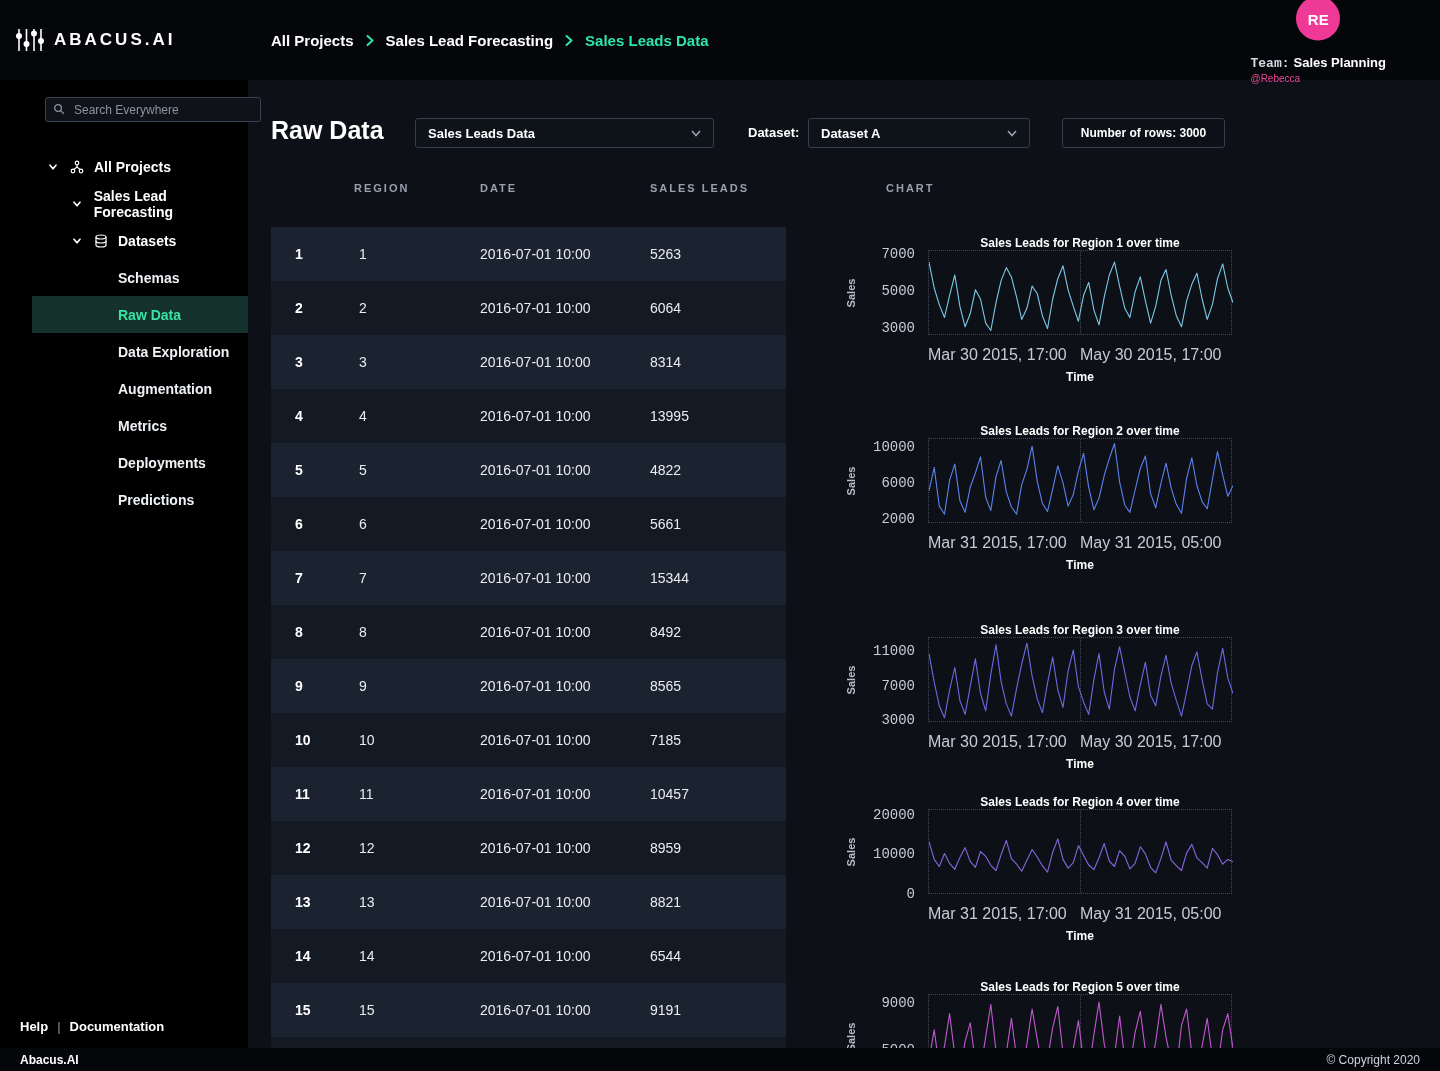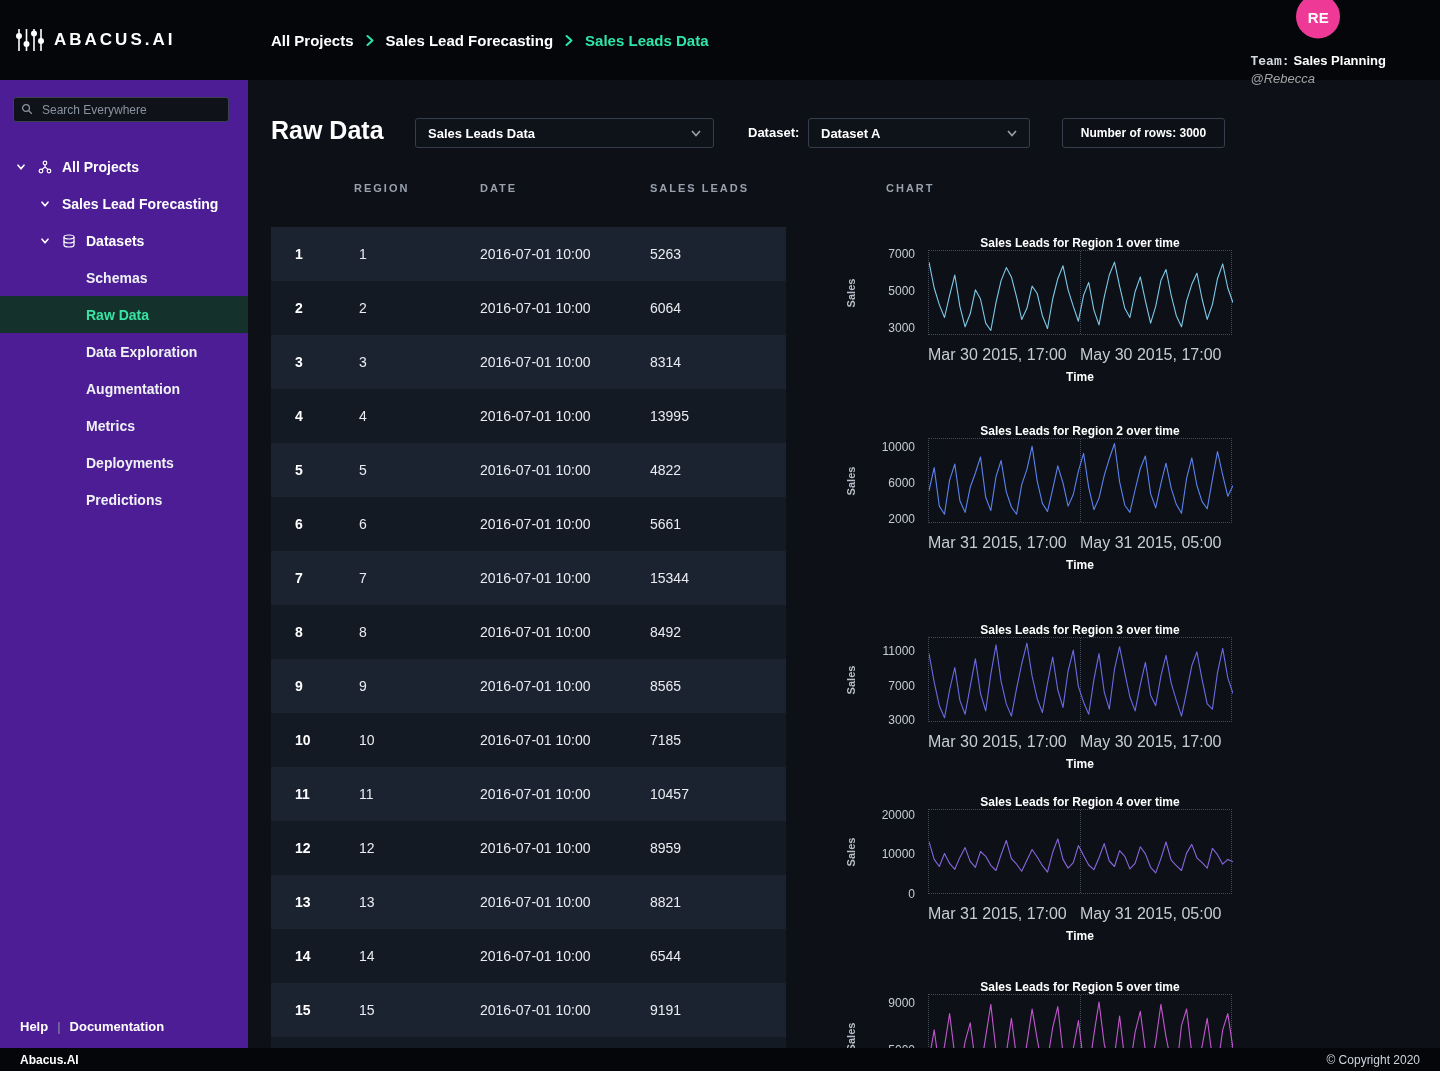--- a/index.html
+++ b/index.html
@@ -16,24 +16,24 @@
   .logo-text { font-size:17px; font-weight:700; letter-spacing:3px; color:#fff; }
   .breadcrumb { position:absolute; left:271px; top:50%; transform:translateY(-50%); display:flex; align-items:center; gap:12px; }
   .crumb { font-size:15px; font-weight:700; color:#fff; cursor:pointer; }
   .crumb.active { color:#2ee6a7; }
   .crumb-sep { color:#2ee6a7; display:flex; align-items:center; }
   .userbox { position:absolute; right:54px; top:50%; transform:translateY(-50%); display:flex; align-items:center; gap:14px;flex-direction:column; }
   .avatar { width:44px; height:44px; border-radius:50%; background:#ee3a96; color:#fff; font-size:15px; font-weight:700; display:flex; align-items:center; justify-content:center; cursor:pointer; }
   .user-meta { display:flex; flex-direction:column; gap:2px; }
   .team-line { font-size:13px; font-weight:700; color:#fff; }
   .team-line .tlab { color:#d4d9e0; margin-right:4px;font-family:Liberation Mono, monospace; }
-  .handle { font-size:13px; color:#a3a3a3;font-style:italic; }
-
-  
-  .sidebar { position:absolute; top:80px; left:0; width:248px; bottom:23px; background:#4c1d95; z-index:4; }
+  .handle { font-size:10px; color:#ec4899; }
+
+  
+  .sidebar { position:absolute; top:80px; left:0; width:248px; bottom:23px; background:#000000; z-index:4;padding-left:32px; }
   .search-wrap { position:relative; margin:17px 14px 0 13px; }
   .search-input { width:216px; height:25px; background:#0f1319; border:1px solid #3a4150; border-radius:3px; color:#e6e9ee; font-size:12px; padding:0 8px 0 28px; outline:none; font-family:"Liberation Sans",sans-serif; }
   .search-input::placeholder { color:#8b93a0; }
   .search-icon { position:absolute; left:8px; top:6px; color:#8b93a0; display:flex; }
   .tree { margin-top:26px; }
   .tree-item { height:37px; display:flex; align-items:center; font-size:14px; cursor:pointer; color:#eef1f5; font-weight:600; }
   .tree-item.parent { color:#fff; font-weight:700; }
   .tree-item.level0 { padding-left:16px; }
   .tree-item.level1 { padding-left:40px; }
   .tree-item.level2 { padding-left:86px; }
@@ -80,21 +80,21 @@
   .chart-block:nth-child(1){ top:156px; }
   .chart-block:nth-child(2){ top:344px; }
   .chart-block:nth-child(3){ top:543px; }
   .chart-block:nth-child(4){ top:715px; }
   .chart-block:nth-child(5){ top:900px; }
   .chart-title { position:absolute; left:90px; width:304px; top:0; text-align:center; font-size:12px; font-weight:700; color:#fff; white-space:nowrap; }
   .plot { position:absolute; left:90px; top:14px; width:304px; height:85px; border:1px dotted #424a5a; }
   .plot svg { display:block; position:absolute; left:0; top:0; }
   .vline { position:absolute; left:50%; top:0; bottom:0; border-left:1px dotted #424a5a; }
   .yticks { position:absolute; left:0; top:14px; width:77px; height:85px; }
-  .ytick { position:absolute; right:0; font-size:12px; color:#c6cbd5; line-height:12px; }
+  .ytick { position:absolute; right:0; font-size:14px; color:#c6cbd5; line-height:12px;font-family:Liberation Mono, monospace; }
   .chart-ylabel { position:absolute; left:2px; top:14px; width:22px; height:85px; display:flex; align-items:center; justify-content:center; }
   .chart-ylabel span { transform:rotate(-90deg); font-size:11px; font-weight:600; color:#b9bfca; white-space:nowrap; }
   .xtick { position:absolute; top:110px; font-size:16px; color:#c6cbd5; white-space:nowrap; }
   .xtick.xt0 { left:90px; } .xtick.xt1 { left:242px; }
   .chart-xlabel { position:absolute; left:90px; width:304px; top:134px; text-align:center; font-size:12px; font-weight:700; color:#fff; }
 </style>
 </head>
 <body>
 
 <header class="topbar">

